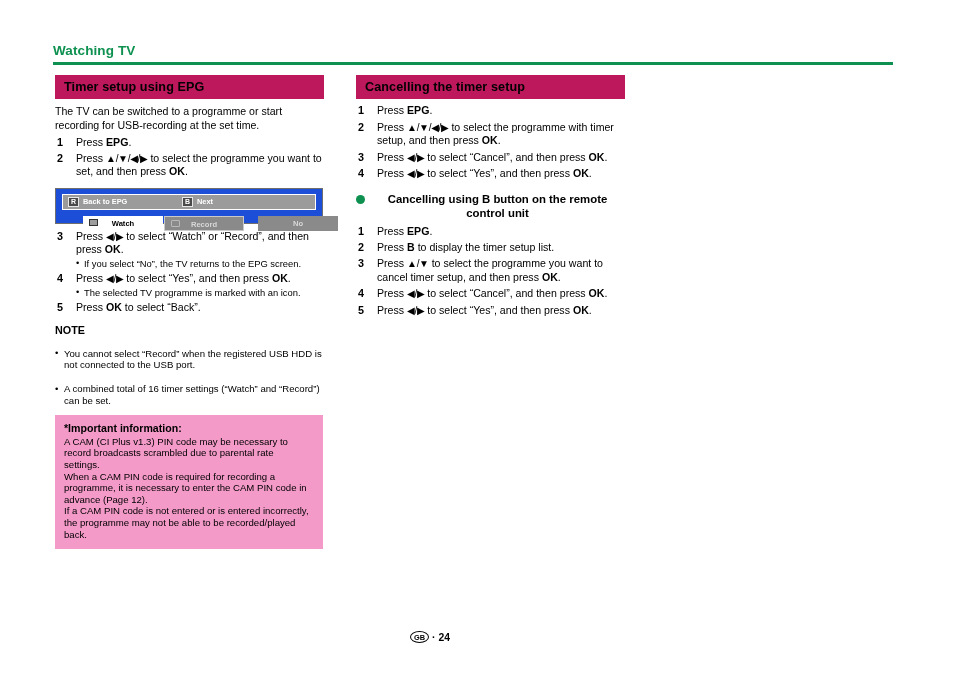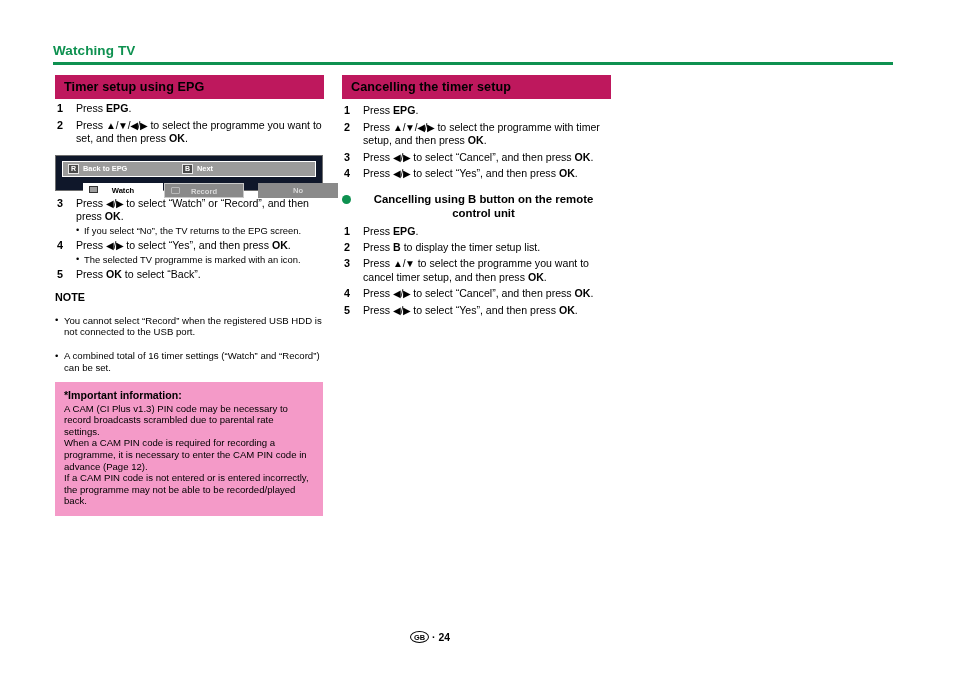--- a/index.html
+++ b/index.html
@@ -43,21 +43,21 @@
     background: #0E9150;
   }
 
   
   .col {
     position: absolute;
     top: 75px;
     width: 269px;
   }
   .col-left  { left: 55px; }
-  .col-right { left: 342px; }
+  .col-right { left: 356px; }
 
   .sect-head {
     background: #be185d;
     font-size: 12.6px;
     font-weight: bold;
     color: #000;
     padding: 5px 0 5px 9px;
     letter-spacing: 0.1px;
     line-height: 1.15;
   }
@@ -111,21 +111,21 @@
     top: -0.5px;
   }
 
   .arrows { letter-spacing: -0.3px; font-size: 10px; }
 
   
   .epg {
     margin-top: 9px;
     width: 268px;
     height: 36px;
-    background: #0f172a;
+    background: #1d4ed8;
     border: 1px solid #6e6e6e;
     box-sizing: border-box;
     position: relative;
   }
   .epg-bar {
     position: absolute;
     left: 6px;
     top: 5px;
     right: 6px;
     height: 16px;
@@ -305,20 +305,21 @@
 
 <div class="page">
 
   <div class="runhead" style="color: rgb(14, 145, 80);">Watching TV</div>
   <div class="runrule" style="background: rgb(14, 145, 80);"></div>
 
   <div class="col col-left">
 
     <div class="sect-head">Timer setup using EPG</div>
 
+    <div class="para">The TV can be switched to a programme or start recording for USB-recording at the set time.</div>
 
     <ol class="steps" id="left-steps-1">
         <li><span class="num">1</span><span><span>Press </span><b>EPG</b><span>.</span></span></li>
         <li><span class="num">2</span><span><span>Press </span><span class="arrows">▲/▼/◀/▶</span><span> to select the programme you want to set, and then press </span><b>OK</b><span>.</span></span></li>
       </ol>
 
     <div class="epg">
       <div class="epg-bar">
         <div class="key key-r">R</div>
         <div class="keylabel keylabel-r">Back to EPG</div>

